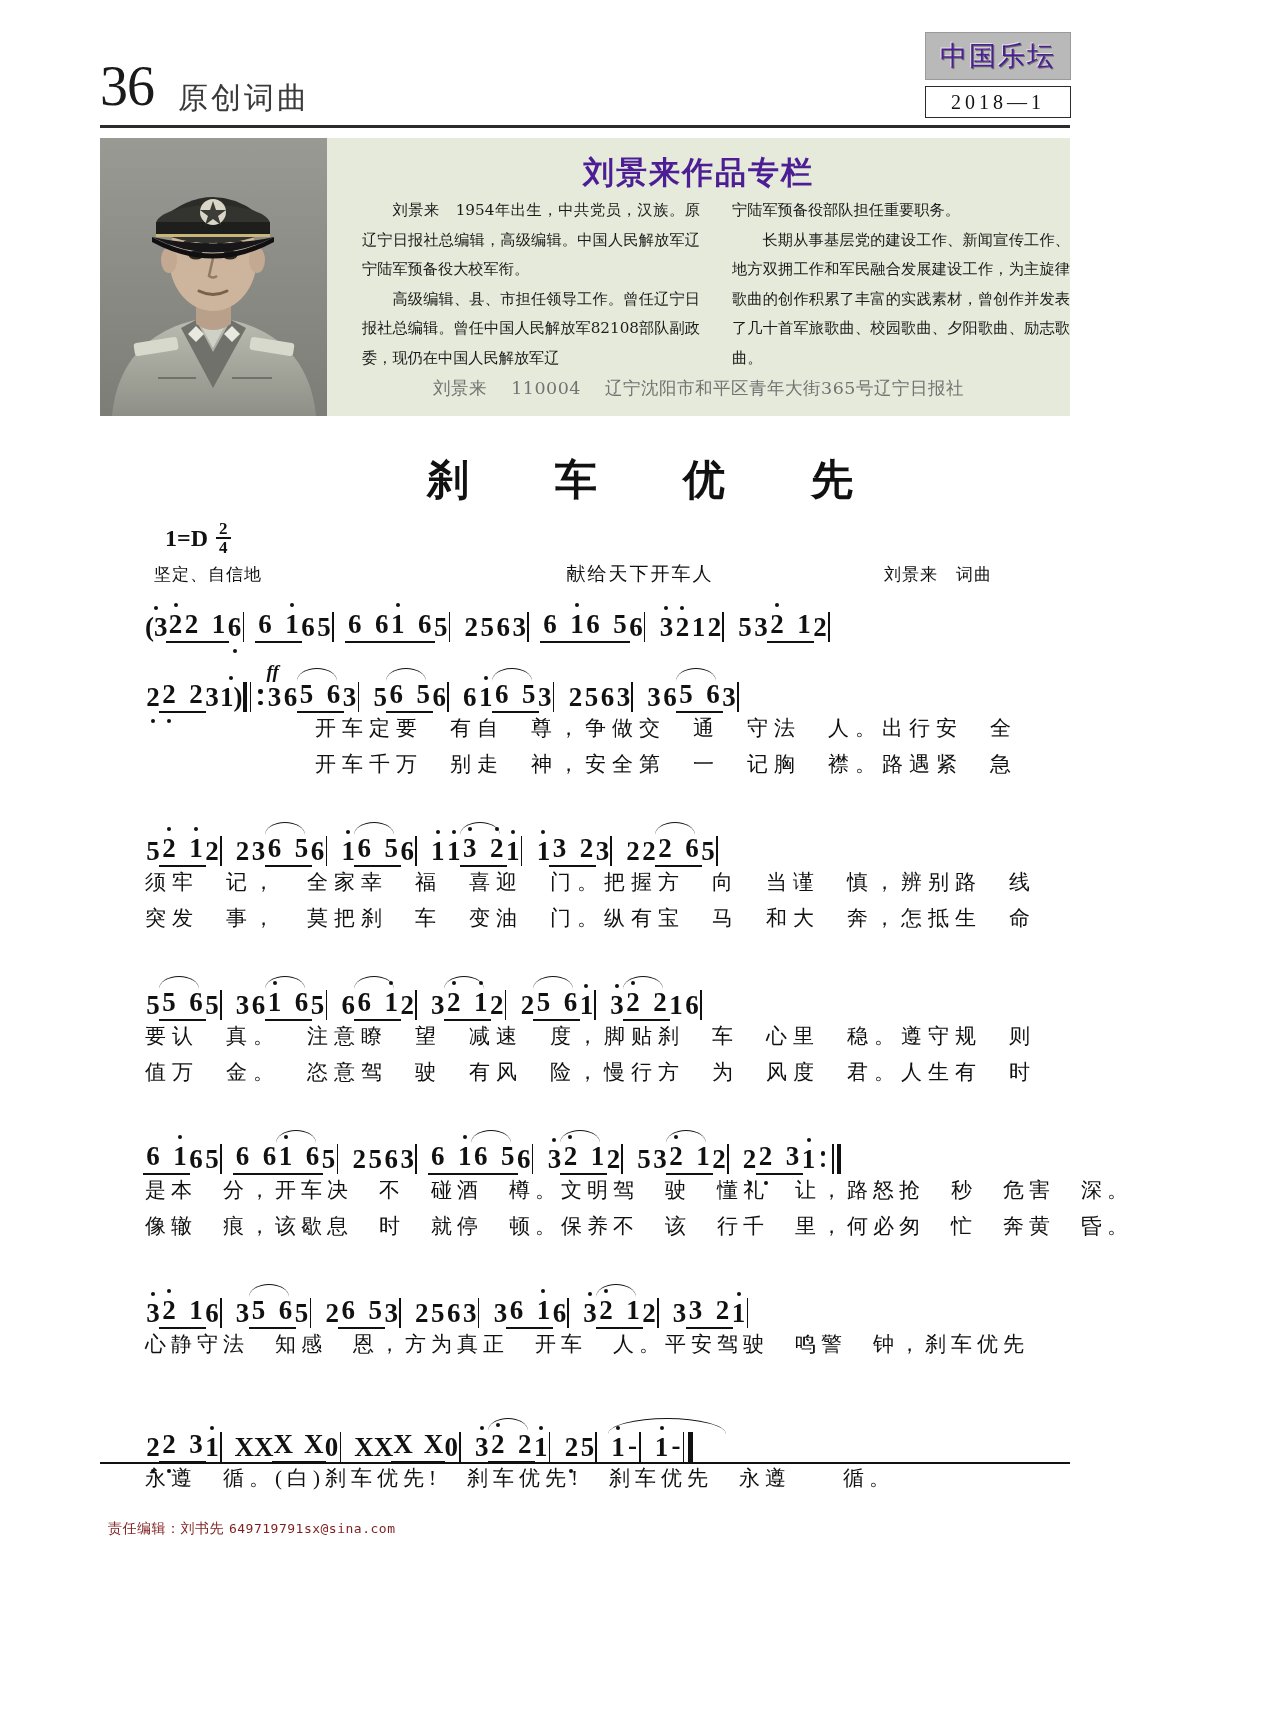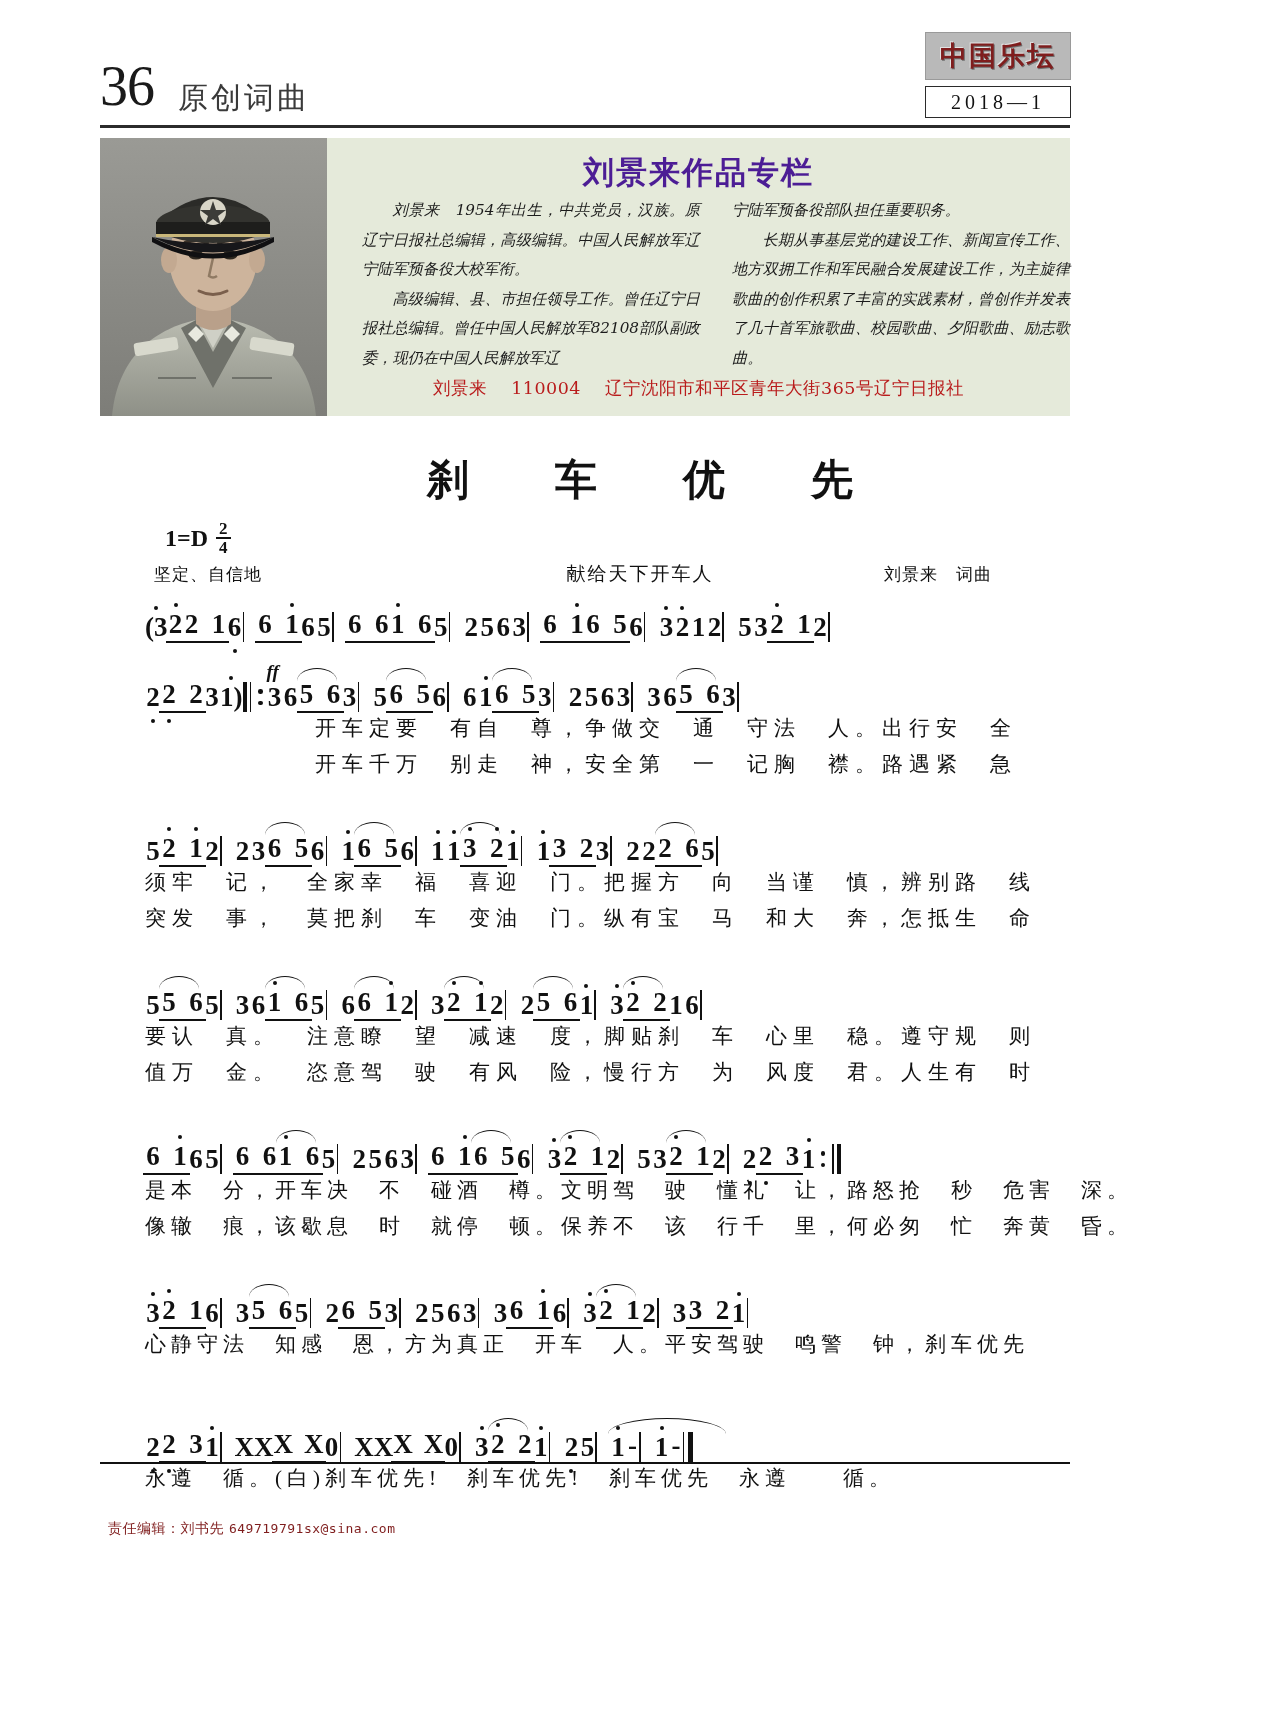--- a/index.html
+++ b/index.html
@@ -32,23 +32,23 @@
     position:absolute; left:100px; top:125px; width:970px; height:3px;
     background:#2b2b2b;
   }
   .brand-box{
     position:absolute; left:925px; top:32px; width:146px; height:48px;
     background:#b9b9b9; border:1px solid #9a9a9a;
     display:flex; align-items:center; justify-content:center;
   }
   .brand-text{
     font-family:"DejaVu Serif", serif;
-    font-size:27px; color:#7f1d1d; letter-spacing:2px;
+    font-size:27px; color:#4c1d95; letter-spacing:2px;
     text-shadow:1px 1px 0 #6e6e6e, -1px -1px 0 #e2e2e2;
-    font-weight:700;
+    font-weight:400;
   }
   .issue-box{
     position:absolute; left:925px; top:86px; width:146px; height:32px;
     border:1px solid #2b2b2b;
     display:flex; align-items:center; justify-content:center;
   }
   .issue-text{
     font-family:"Liberation Serif", serif;
     font-size:20px; letter-spacing:4px; color:#111;
   }
@@ -73,29 +73,28 @@
   .bio{
     position:absolute; left:262px; top:58px; width:708px; height:180px;
     display:flex; gap:32px;
   }
   .bio-col{
     width:338px;
     font-family:"DejaVu Serif", serif;
     font-size:15.2px; line-height:29.5px; color:#1b1b1b;
     text-align:justify;
     text-justify:inter-character;
-    font-style:italic;
   }
   .bio-col p{ margin:0; text-indent:2em; }
   .bio-col p.noindent{ text-indent:0; }
   .contact{
     position:absolute; left:227px; top:238px; width:743px;
     text-align:center;
     font-family:"DejaVu Serif", serif;
-    font-size:17.5px; color:#b91c1c; letter-spacing:0.5px;
+    font-size:17.5px; color:#737373; letter-spacing:0.5px;
   }
   .contact span{ margin-right:18px; }
   .contact span:last-child{ margin-right:0; }
 
   
   .song-title{
     position:absolute; left:0; top:452px; width:1280px;
     text-align:center;
     font-family:"DejaVu Serif", serif;
     font-size:42px; font-weight:600; letter-spacing:22px;

